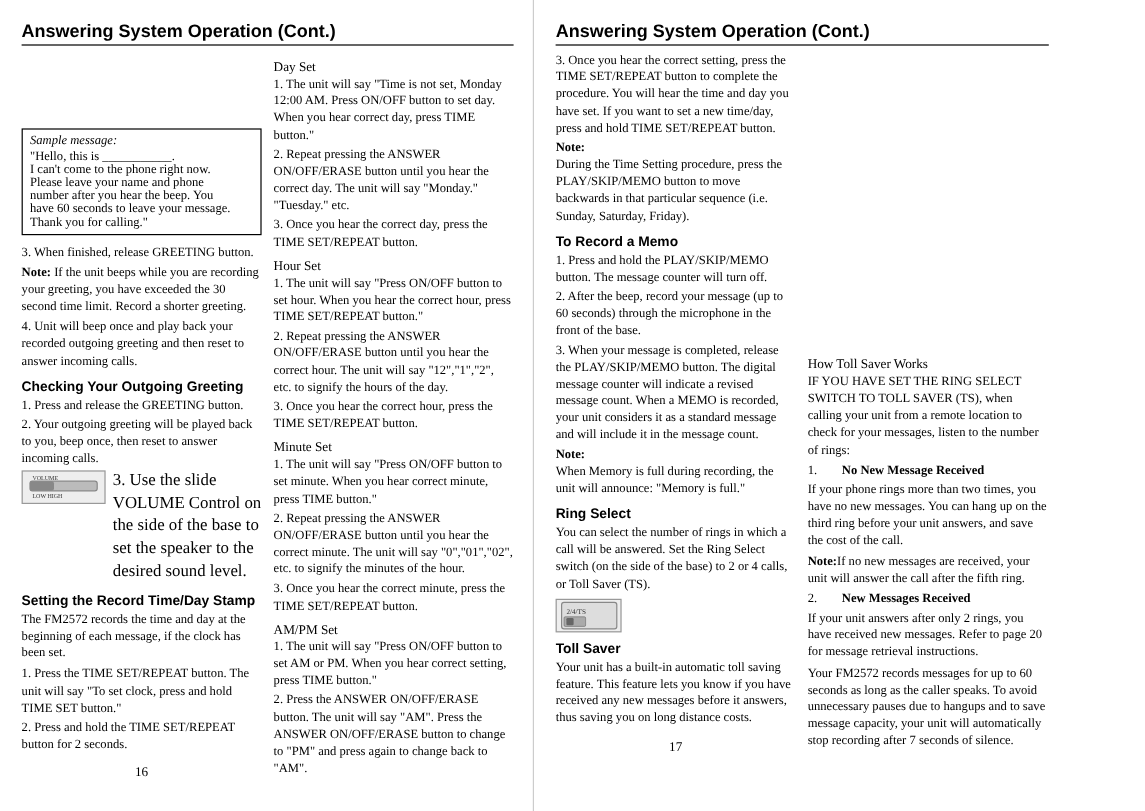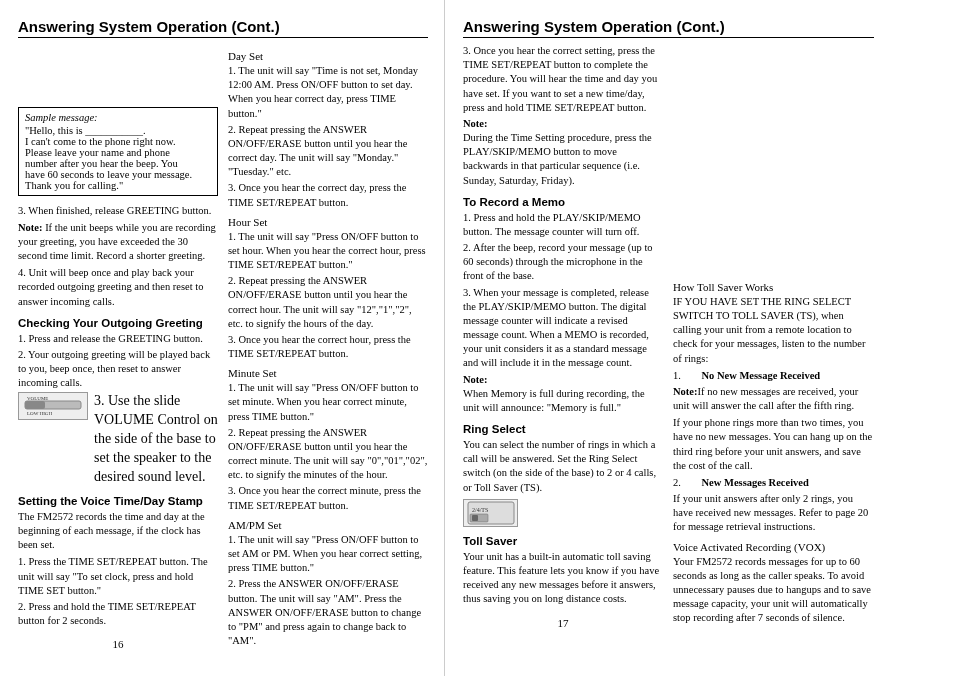--- a/index.html
+++ b/index.html
@@ -165,21 +165,21 @@
             <svg width="60" height="24" viewBox="0 0 60 24">
               <rect x="2" y="8" width="56" height="8" rx="2" fill="#bbb" stroke="#888" stroke-width="1"></rect>
               <rect x="2" y="8" width="20" height="8" rx="2" fill="#888"></rect>
               <text x="4" y="7" font-size="5" fill="#333">VOLUME</text>
               <text x="4" y="22" font-size="5" fill="#333">LOW   HIGH</text>
             </svg>
           </div>
           <div class="inline-image-text">3. Use the slide VOLUME Control on the side of the base to set the speaker to the desired sound level.</div>
         </div>
 
-        <h2 class="section-title">Setting the Voice Time/Day Stamp</h2>
+        <h2 class="section-title">Setting the Record Time/Day Stamp</h2>
         <p>The FM2572 records the time and day at the beginning of each message, if the clock has been set.</p>
         <p class="numbered-item">1. Press the TIME SET/REPEAT button. The unit will say "To set clock, press and hold TIME SET button."</p>
         <p class="numbered-item">2. Press and hold the TIME SET/REPEAT button for 2 seconds.</p>
 
         <div class="page-number">16</div>
       </div>
 
       <div class="col-right">
         <h3 class="sub-title">Day Set</h3>
         <p class="numbered-item">1. The unit will say "Time is not set, Monday 12:00 AM. Press ON/OFF button to set day. When you hear correct day, press TIME button."</p>
@@ -238,26 +238,25 @@
         <p>Your unit has a built-in automatic toll saving feature. This feature lets you know if you have received any new messages before it answers, thus saving you on long distance costs.</p>
 
         <div class="page-number">17</div>
       </div>
 
       <div class="col-right">
         <h3 class="sub-title">How Toll Saver Works</h3>
         <p>IF YOU HAVE SET THE RING SELECT SWITCH TO TOLL SAVER (TS), when calling your unit from a remote location to check for your messages, listen to the number of rings:</p>
 
         <p class="numbered-item">1. <span class="bold-item">No New Message Received</span></p>
+        <p>If your phone rings more than two times, you have no new messages. You can hang up on the third ring before your unit answers, and save the cost of the call.</p>
+
         <p><span class="note-label">Note:</span>If no new messages are received, your unit will answer the call after the fifth ring.</p>
-
-        <p>If your phone rings more than two times, you have no new messages. You can hang up on the third ring before your unit answers, and save the cost of the call.</p>
 
         <p class="numbered-item">2. <span class="bold-item">New Messages Received</span></p>
         <p>If your unit answers after only 2 rings, you have received new messages. Refer to page 20 for message retrieval instructions.</p>
 
-        <h3 class="sub-title">Voice Activated Recording (VOX)</h3>
         <p>Your FM2572 records messages for up to 60 seconds as long as the caller speaks. To avoid unnecessary pauses due to hangups and to save message capacity, your unit will automatically stop recording after 7 seconds of silence.</p>
       </div>
     </div>
   </div>
 
 </div>
 
 </body></html>

